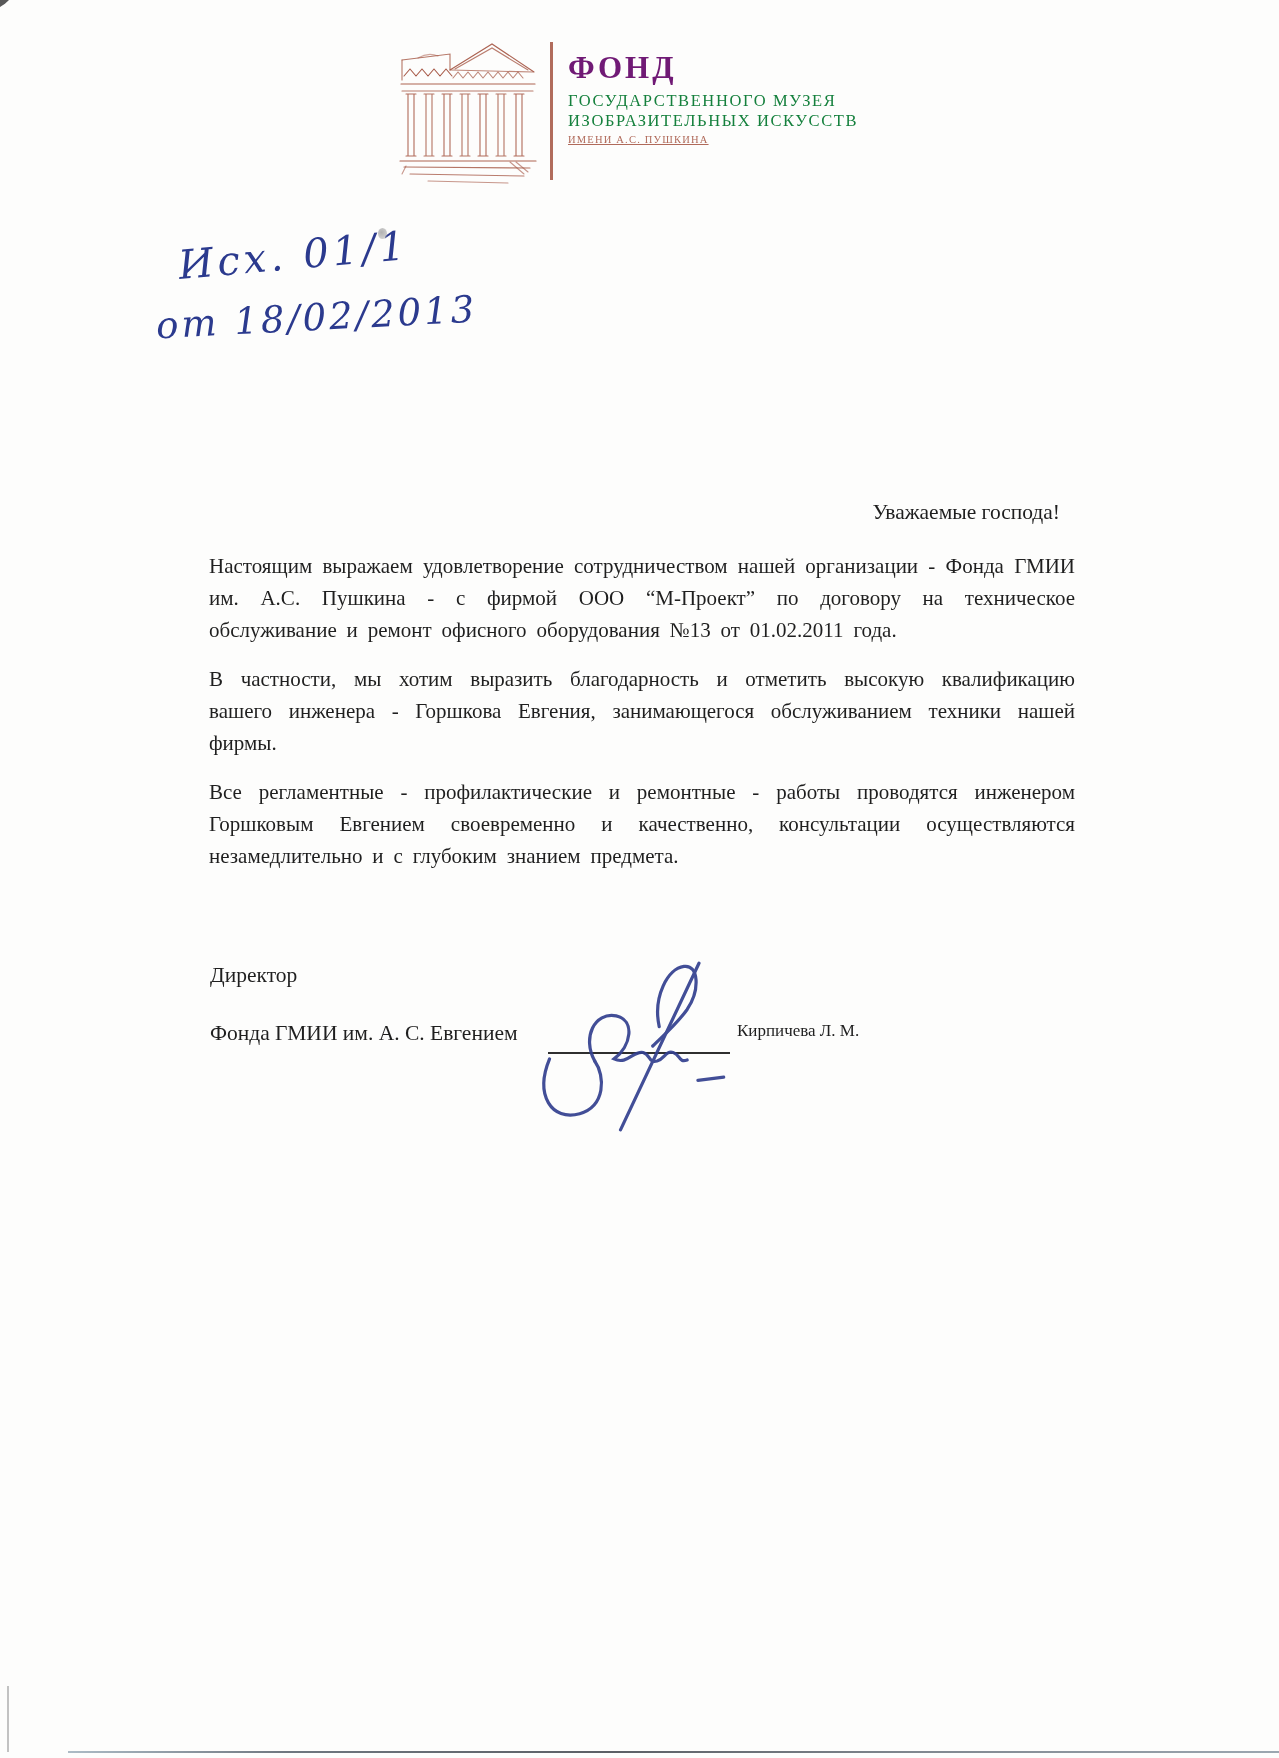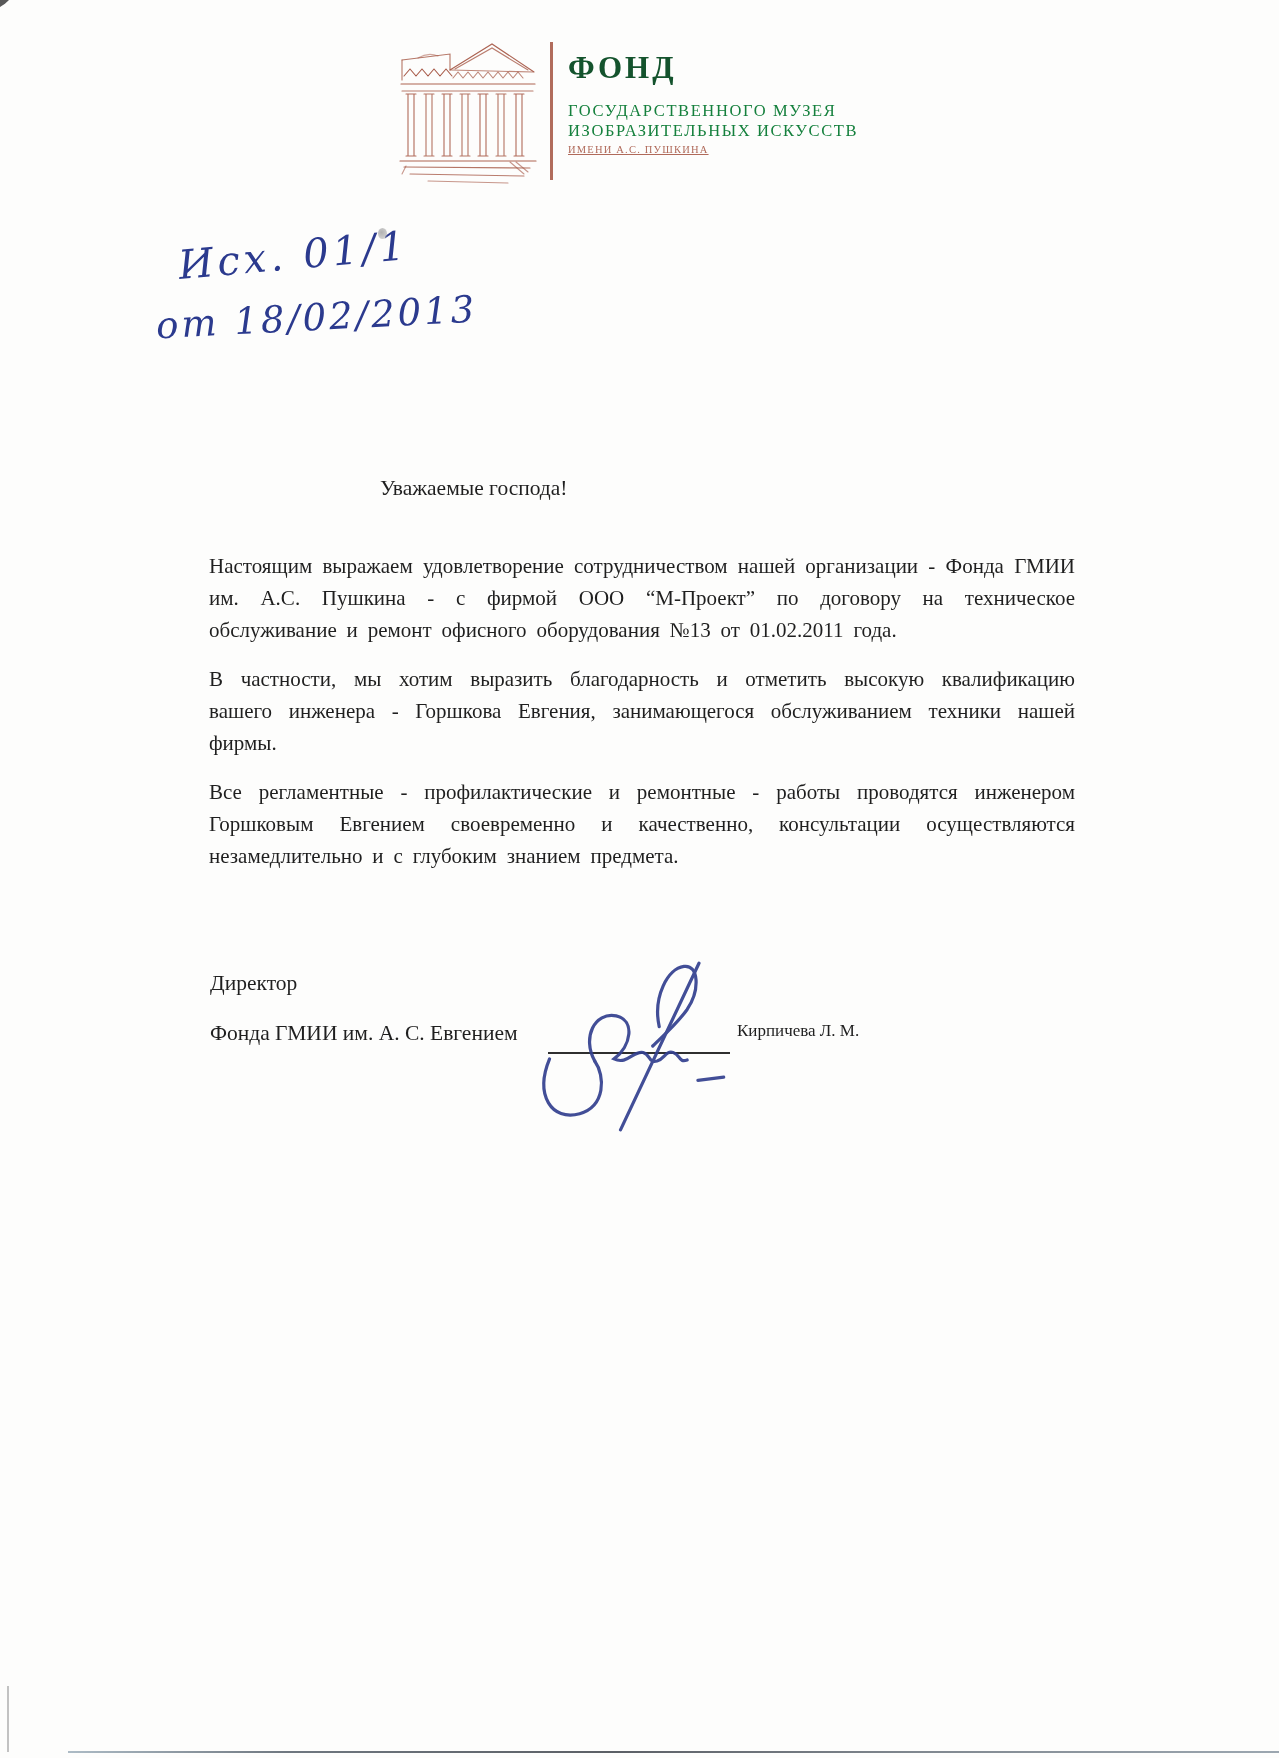--- a/index.html
+++ b/index.html
@@ -11,53 +11,53 @@
     overflow:hidden;
     font-family:"Liberation Serif", serif;
     color:#1f1f1f;
   }
   
   .letterhead{position:absolute;left:398px;top:34px;width:520px;height:160px;}
   .logo-sketch{position:absolute;left:0;top:0;width:142px;height:155px;}
   .logo-divider{position:absolute;left:152px;top:8px;width:3px;height:138px;background:#a3523f;opacity:.85;}
   .logo-text{position:absolute;left:170px;top:18px;width:340px;}
   .org-name{
-    font-size:31px;font-weight:bold;letter-spacing:3px;color:#14532d;
-    line-height:1;margin-bottom:18px;
+    font-size:31px;font-weight:bold;letter-spacing:3px;color:#701a75;
+    line-height:1;margin-bottom:8px;
   }
   .org-sub1,.org-sub2{
     font-size:16.5px;letter-spacing:1.6px;color:#15803d;line-height:20px;
   }
   .org-sub3{
     font-size:10.5px;letter-spacing:1.2px;color:#b06a5a;margin-top:3px;text-decoration:underline;
   }
   
   .reg-note{position:absolute;left:0;top:0;color:#2b3a8e;
     font-family:"DejaVu Serif", serif;font-style:italic;}
   .reg-line1{position:absolute;left:178px;top:232px;font-size:40px;transform:rotate(-5deg);letter-spacing:4px;white-space:nowrap;}
   .reg-line2{position:absolute;left:156px;top:296px;font-size:37px;transform:rotate(-3deg);letter-spacing:3px;white-space:nowrap;}
   .speck{position:absolute;left:378px;top:228px;width:9px;height:11px;border-radius:50%;
     background:radial-gradient(circle at 40% 40%, #8a8a8a, #c9c9c9);opacity:.65;}
   .corner-mark{position:absolute;left:0;top:0;width:9px;height:7px;background:#2e2e2e;opacity:.8;
     clip-path:polygon(0 0,100% 0,55% 55%,0 100%);}
   
   .recipient{position:absolute;right:206px;top:224px;text-align:right;font-size:21.5px;line-height:31px;}
   .from-line{margin-top:24px;white-space:nowrap;}
   
-  .salutation{position:absolute;left:380px;top:476px;width:680px;text-align:left;font-size:21.5px;}
+  .salutation{position:absolute;left:380px;top:500px;width:680px;text-align:right;font-size:21.5px;}
   
   .body-text{position:absolute;left:209px;top:550px;width:866px;}
   .body-text p{
     margin:0 0 17px 0;
     font-size:21px;line-height:32px;
     text-align:justify;
     word-spacing:0.22em;
   }
   
-  .sig-title{position:absolute;left:210px;top:963px;font-size:21.5px;margin-top:8px;}
+  .sig-title{position:absolute;left:210px;top:963px;font-size:21.5px;}
   .sig-org{position:absolute;left:210px;top:1021px;font-size:21.5px;white-space:nowrap;}
   .sig-underline{position:absolute;left:548px;top:1024px;width:182px;height:28px;border-bottom:2.5px solid #2f2f2f;}
   .sig-scribble{position:absolute;left:533px;top:960px;width:218px;height:172px;}
   .sig-name{position:absolute;left:737px;top:1021px;font-size:17px;white-space:nowrap;}
   
   .scan-bottom-line{position:absolute;left:68px;right:0;bottom:5px;height:2px;
     background:linear-gradient(90deg,#9fb0bc 0%,#56606a 18%,#3f444b 45%,#6a737c 70%,#8b98a3 100%);
     opacity:.85;}
   .scan-left-line{position:absolute;left:7px;top:1686px;height:66px;width:1.5px;background:#c2c2c2;}
 </style>

